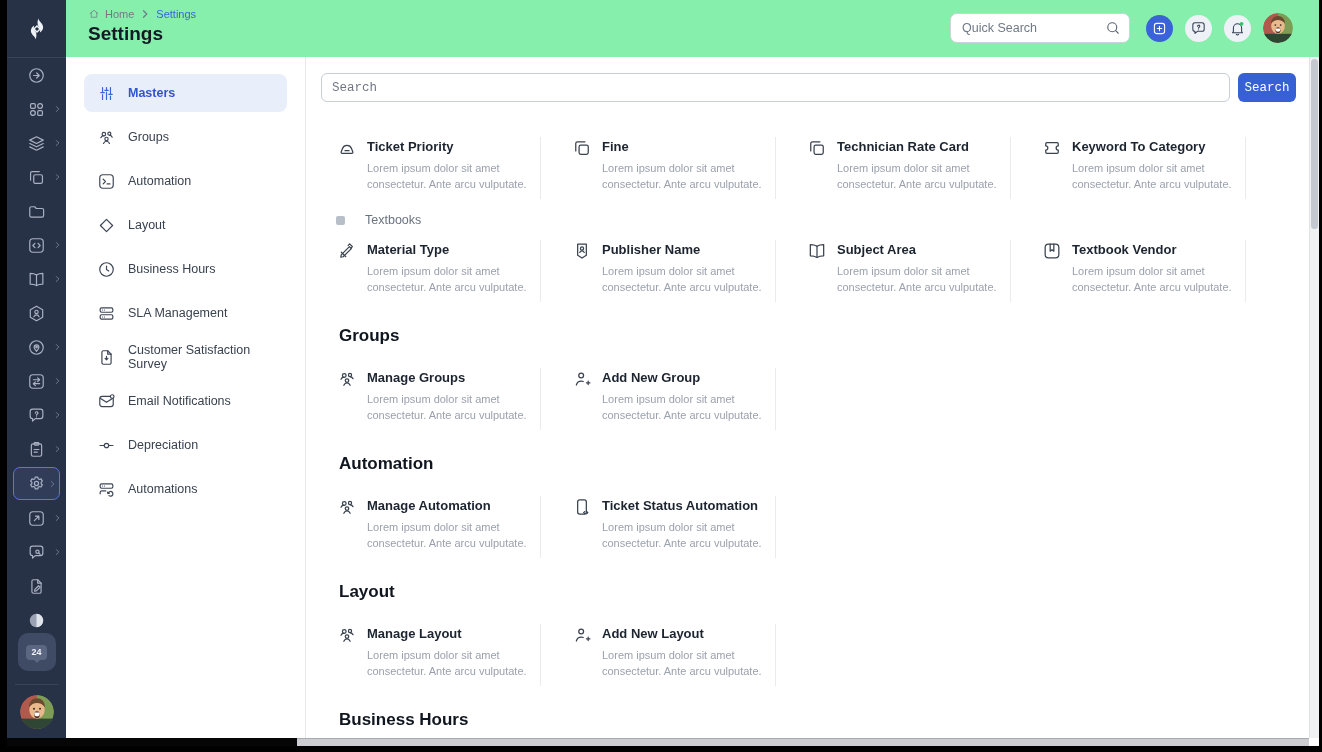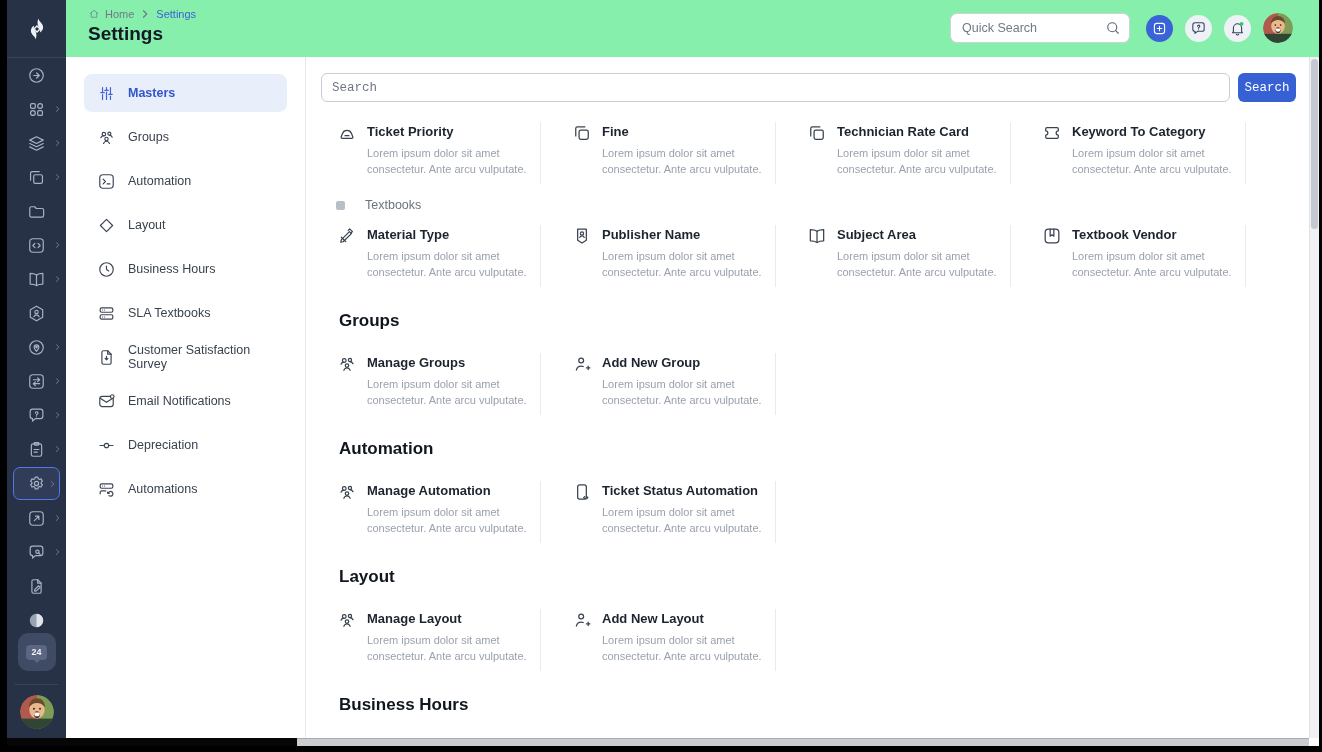--- a/index.html
+++ b/index.html
@@ -53,21 +53,21 @@
   .snav-item .ic svg{width:19px;height:19px;}
   .snav-item.active{background:#e9eefb;color:#3355cb;font-weight:600;}
   .snav-item.active .ic{color:#3f62d6;}
 
   
   .content{position:absolute;left:299px;top:57px;right:10px;bottom:8px;background:#fff;overflow:hidden;}
   .search-row{display:flex;gap:8px;margin:16px 13px 0 15px;font-family:Liberation Mono, monospace;}
   .search-input{flex:1;height:29px;box-sizing:border-box;border:1px solid #c7ced8;border-radius:6px;padding:0 10px;font-size:12.5px;color:#333;outline:none;font-family:inherit;}
   .search-input::placeholder{color:#6f7683;}
   .search-btn{width:58px;height:29px;background:#3660d4;color:#fff;border:none;border-radius:6px;font-size:12.5px;cursor:pointer;font-family:inherit;}
-  #sections>.cards-row:first-child{margin-top:20px;}
+  #sections>.cards-row:first-child{margin-top:35px;}
   .cards-row{display:flex;margin-bottom:14px;}
   .card{width:235px;min-height:62px;box-sizing:border-box;padding:0 0 0 31px;border-right:1px solid #e9ebef;display:flex;gap:10px;align-items:flex-start;cursor:pointer;}
   .card .ic{color:#39424f;margin-top:1px;display:flex;}
   .card .ic svg{width:20px;height:20px;}
   .card-title{font-size:13px;font-weight:700;color:#1c2430;line-height:1.2;padding-top:2px;}
   .card-desc{font-size:11px;color:#9aa1ad;margin-top:5px;line-height:1.5;padding-right:6px;}
   .sub-label{display:flex;align-items:center;gap:20px;margin:14px 0 13px 30px;font-size:12.5px;color:#6a7380;}
   .sub-label .sq{width:9px;height:9px;background:#b9bfc9;border-radius:2px;}
   .section-heading{font-size:17px;font-weight:700;color:#10161f;margin:24px 0 22px 33px;}
 
@@ -456,21 +456,21 @@
           <span>Business Hours</span>
         </div>
         <div class="snav-item">
           <span class="ic">
             <svg viewBox="0 0 24 24" fill="none" stroke="currentColor" stroke-width="1.5" stroke-linecap="round" stroke-linejoin="round">
               <rect x="4" y="4.8" width="16" height="5.6" rx="1.8"></rect>
               <rect x="4" y="13.6" width="16" height="5.6" rx="1.8"></rect>
               <path d="M7 7.6h.01M9.5 7.6h.01M7 16.4h.01M9.5 16.4h.01"></path>
             </svg>
           </span>
-          <span>SLA Textbooks</span>
+          <span>SLA Management</span>
         </div>
         <div class="snav-item">
           <span class="ic">
             <svg viewBox="0 0 24 24" fill="none" stroke="currentColor" stroke-width="1.5" stroke-linecap="round" stroke-linejoin="round">
               <path d="M13.5 3.5H8A1.8 1.8 0 0 0 6.2 5.3v13.4A1.8 1.8 0 0 0 8 20.5h8a1.8 1.8 0 0 0 1.8-1.8V7.8z"></path>
               <path d="M13.5 3.5v4.3h4.3"></path>
               <path d="M12 10.5v4.4m0 0 1.8-1.8M12 14.9l-1.8-1.8"></path>
             </svg>
           </span>
           <span>Customer Satisfaction Survey</span>

